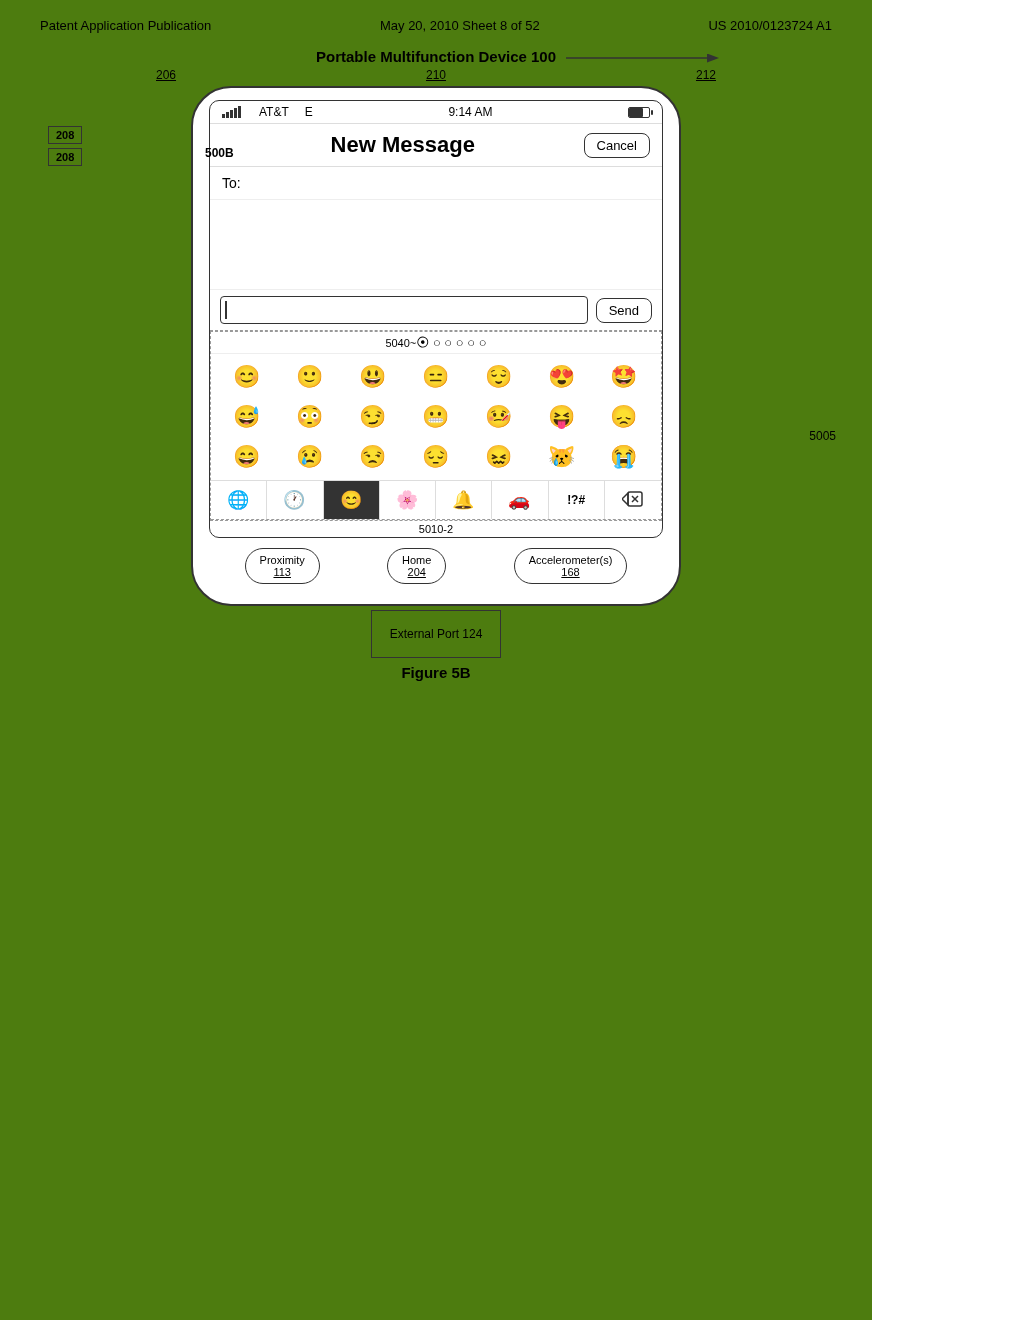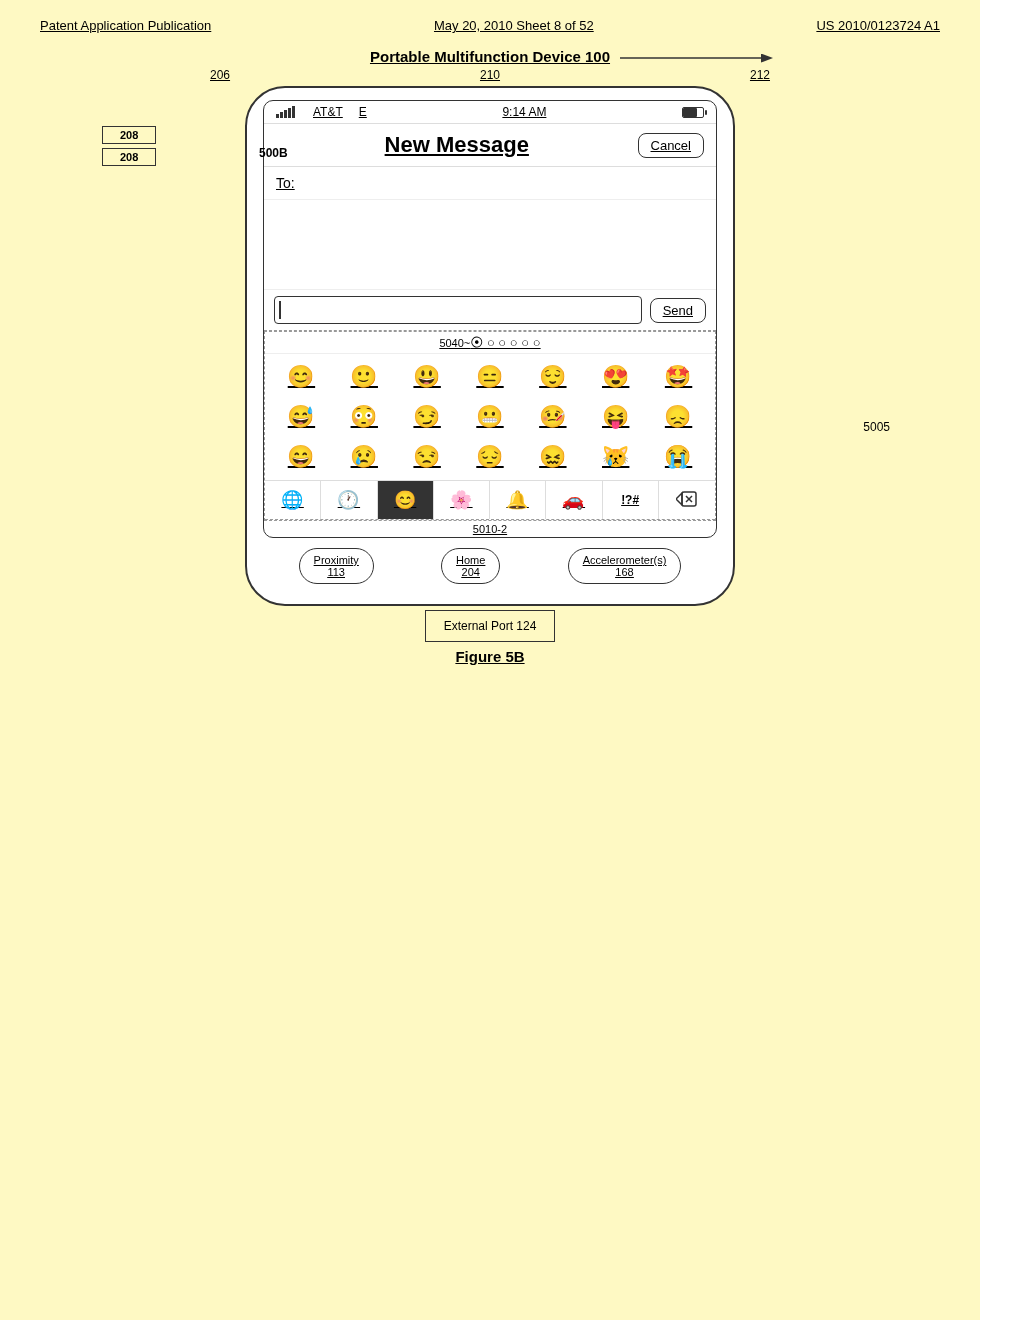--- a/index.html
+++ b/index.html
@@ -6,25 +6,24 @@
     body {
       width: 1024px;
       height: 1320px;
       background: #fff;
       font-family: Arial, sans-serif;
       overflow: hidden;
       position: relative;
     }
 
     .page-container {
-      width: 980px;
+      width: 872px;
       height: 1320px;
       position: relative;
-      background: #fef9c3;
-      text-decoration: underline;
+      background: #4d7c0f;
     }
 
     
     .patent-header {
       display: flex;
       justify-content: space-between;
       padding: 18px 40px 10px 40px;
       font-size: 13px;
     }
 
@@ -76,21 +75,21 @@
       left: -38px;
       top: 40px;
       display: flex;
       flex-direction: column;
       align-items: center;
       gap: 4px;
     }
 
     .side-label-box {
       border: 1.5px solid #333;
-      padding: 2px 17px;
+      padding: 2px 7px;
       font-size: 11px;
       font-weight: bold;
     }
 
     .side-label-500b {
       position: absolute;
       left: 12px;
       top: 58px;
       font-size: 12px;
       font-weight: bold;
@@ -343,21 +342,21 @@
     
     .external-port {
       text-align: center;
       margin-top: 4px;
       margin-bottom: 6px;
     }
 
     .external-port-box {
       display: inline-block;
       border: 1.5px solid #333;
-      padding: 8px 18px;
+      padding: 16px 18px;
       font-size: 12px;
     }
 
     
     .figure-label {
       text-align: center;
       font-size: 15px;
       font-weight: bold;
     }
   </style>

